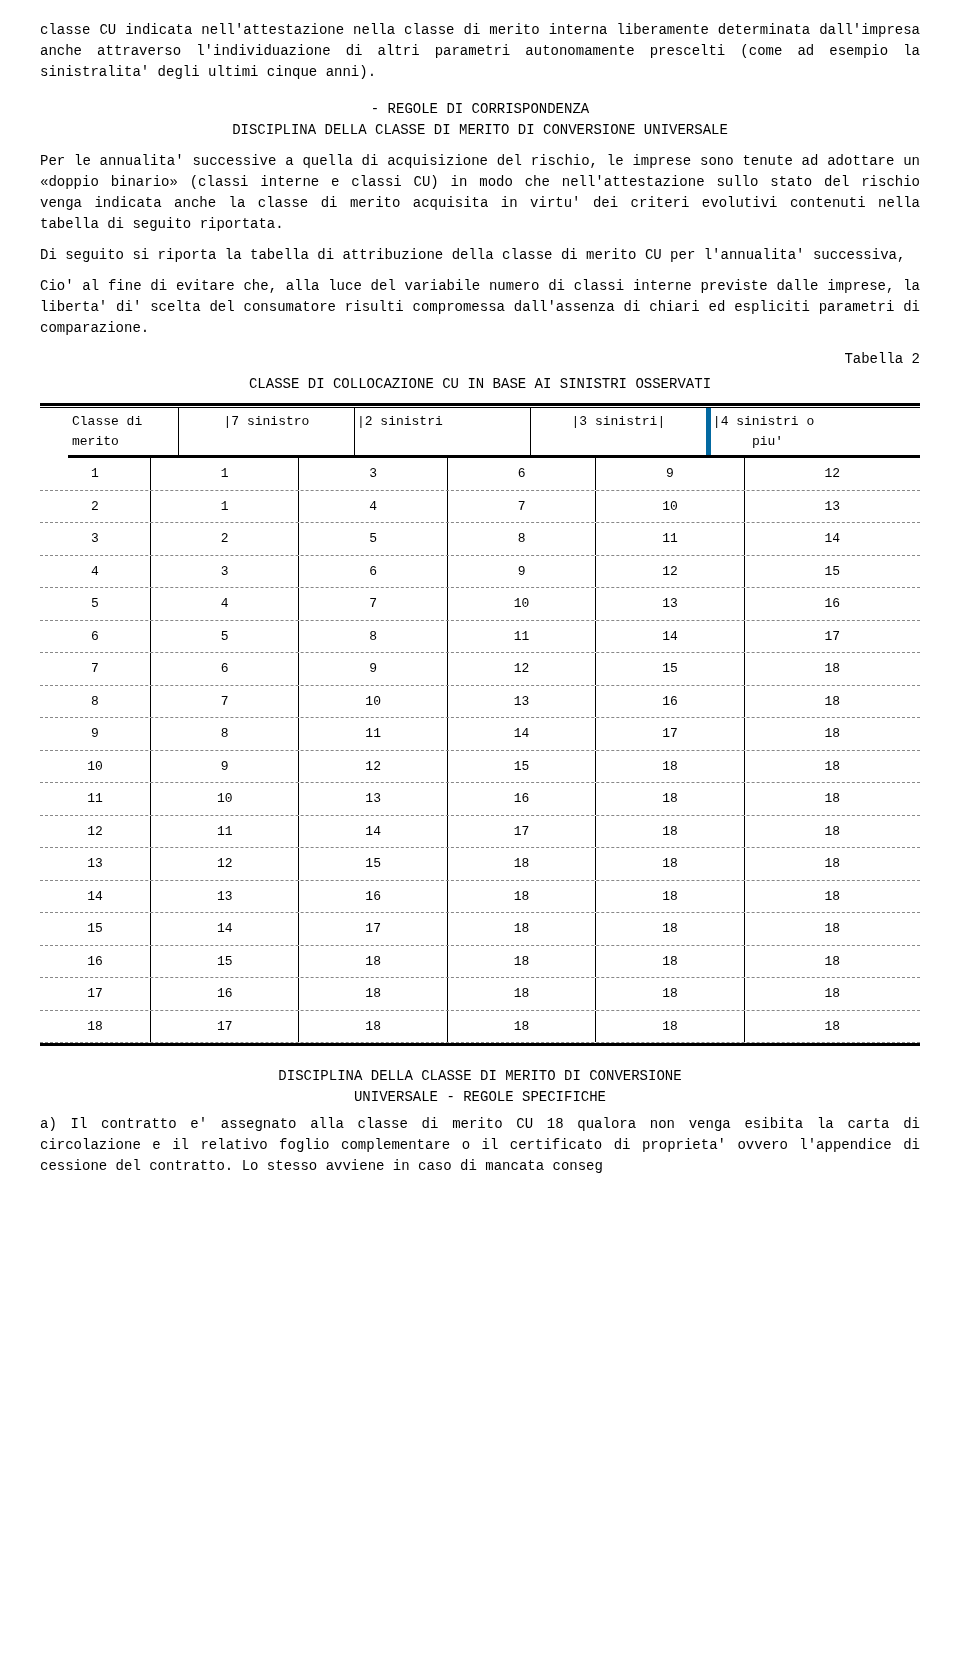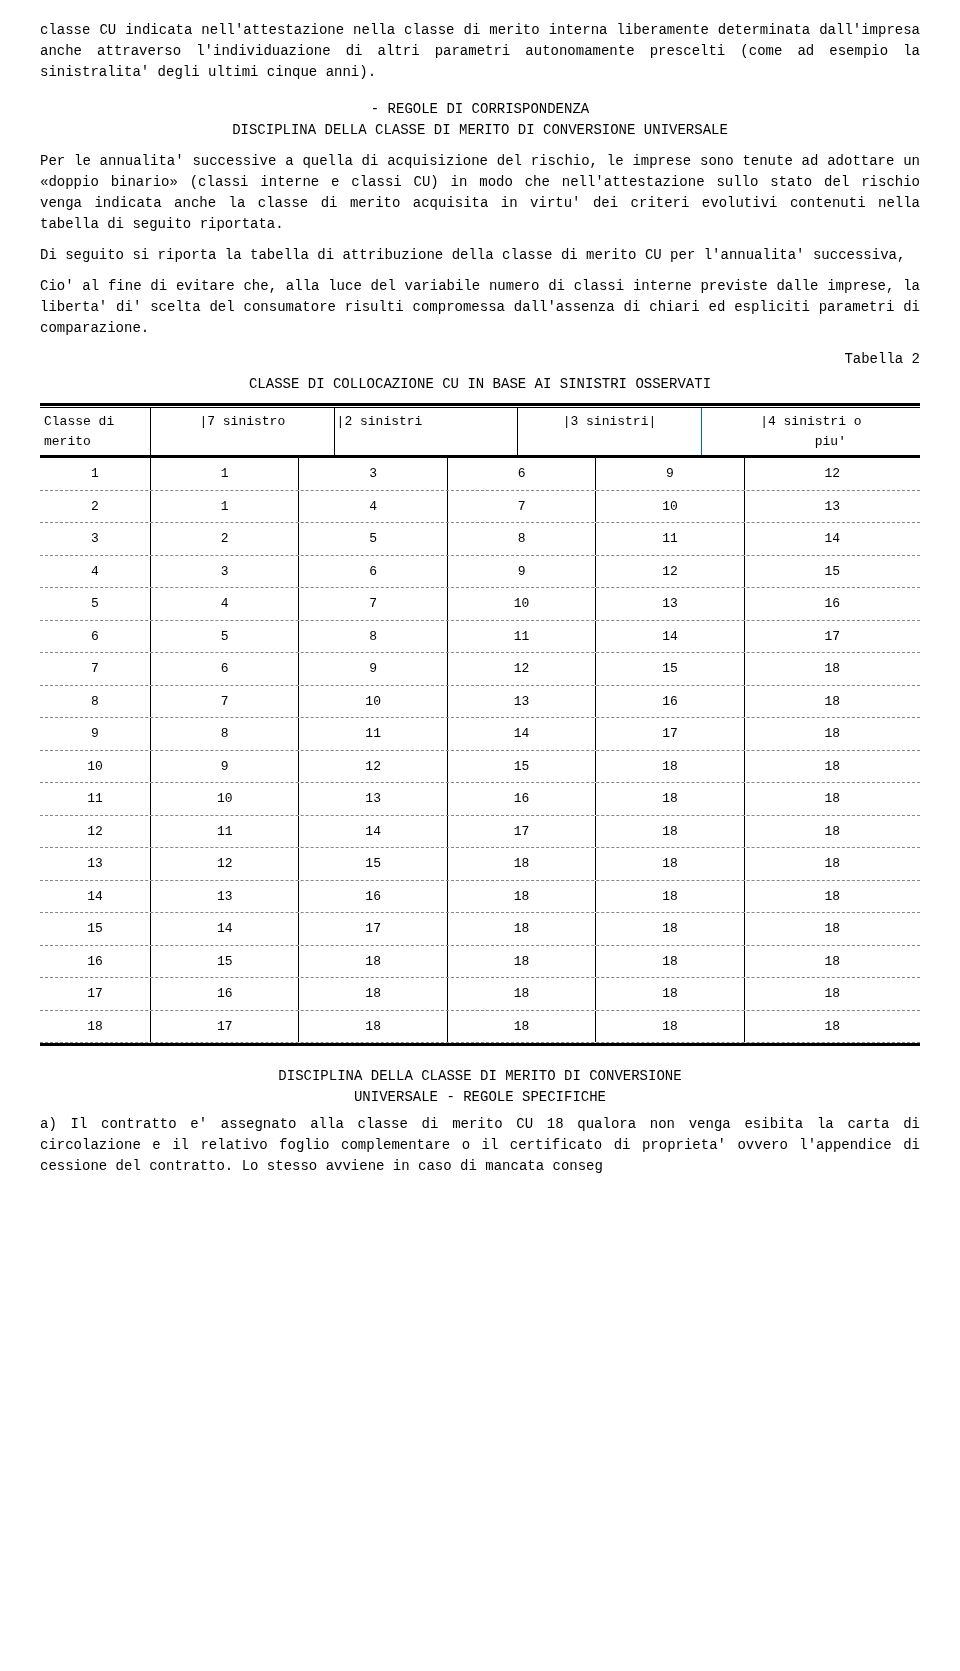--- a/index.html
+++ b/index.html
@@ -67,27 +67,27 @@
 
   <p class="body-text">Cio'  al  fine  di  evitare  che,  alla luce del variabile numero  di  classi  interne  previste  dalle imprese, la liberta' di' scelta  del  consumatore  risulti  compromessa dall'assenza di chiari ed espliciti parametri di comparazione.</p>
 
   <div class="table-title-right">Tabella 2</div>
   <div class="table-title-center">CLASSE DI COLLOCAZIONE CU IN BASE AI SINISTRI OSSERVATI</div>
 
   <div class="table-container">
 
     <div style="border-top: 3px solid #000; border-bottom: 1px solid #000; height: 5px; margin-bottom:0;"></div>
 
-    <div style="display:flex; border-bottom: 3px solid #000; font-size:13px;">
+    <div style="display:flex; border-bottom: 3px solid #000; font-size:13px;margin-left:28px;">
       <div style="width:110px; padding:4px 4px; text-align:left; white-space:pre-wrap;">Classe di
 merito</div>
       <div style="flex:1; padding:4px 2px; text-align:center; border-left:1px solid #000; white-space:nowrap;">|7 sinistro</div>
       <div style="flex:1; padding:4px 2px; text-align:left; border-left:1px solid #000; white-space:nowrap;">|2 sinistri</div>
       <div style="flex:1; padding:4px 2px; text-align:center; border-left:1px solid #000; white-space:nowrap;">|3 sinistri|</div>
-      <div style="flex:1.2; padding:4px 2px; text-align:center; border-left:1px solid #0369a1; white-space:pre-wrap;">|4 sinistri o
+      <div style="flex:1.2; padding:4px 2px; text-align:left; border-left:5px solid #0369a1; white-space:pre-wrap;">|4 sinistri o
      piu'</div>
     </div>
 
     <div id="table-rows">
         <div style="display: flex; border-bottom: 1px dashed rgb(136, 136, 136); font-size: 13px;">
           <div style="padding: 6px 4px; text-align: center; width: 110px;">1</div>
           <div style="padding: 6px 4px; text-align: center; flex: 1 1 0%; border-left: 1px solid rgb(0, 0, 0);">1</div>
           <div style="padding: 6px 4px; text-align: center; flex: 1 1 0%; border-left: 1px solid rgb(0, 0, 0);">3</div>
           <div style="padding: 6px 4px; text-align: center; flex: 1 1 0%; border-left: 1px solid rgb(0, 0, 0);">6</div>
           <div style="padding: 6px 4px; text-align: center; flex: 1 1 0%; border-left: 1px solid rgb(0, 0, 0);">9</div>

